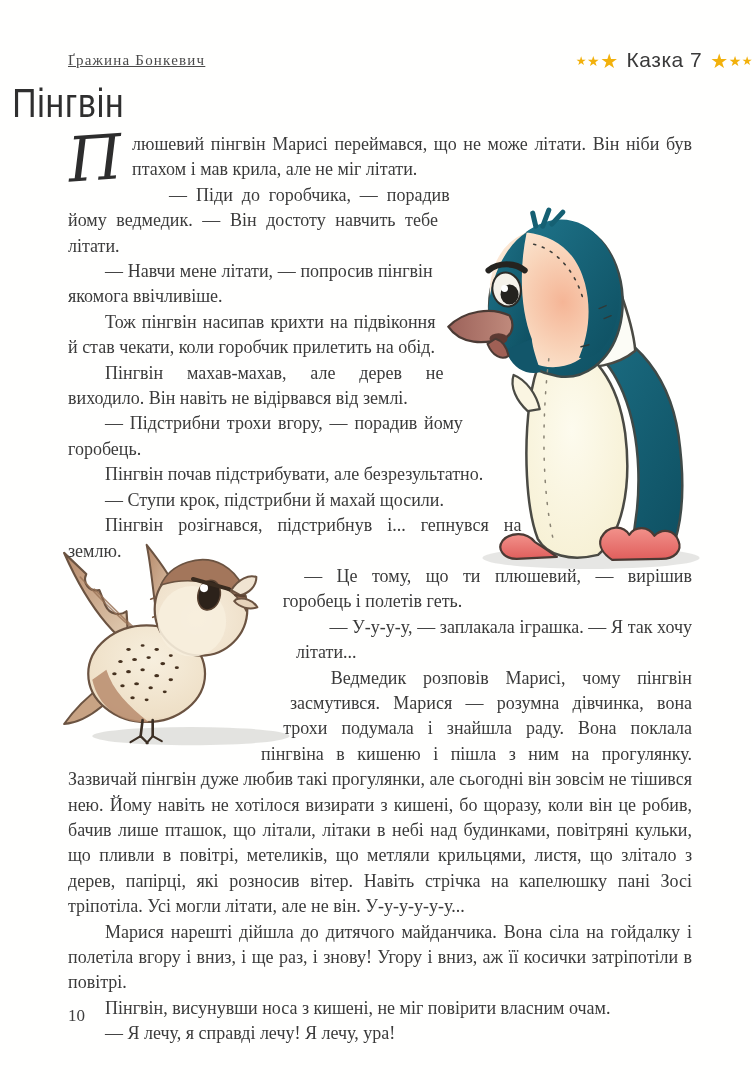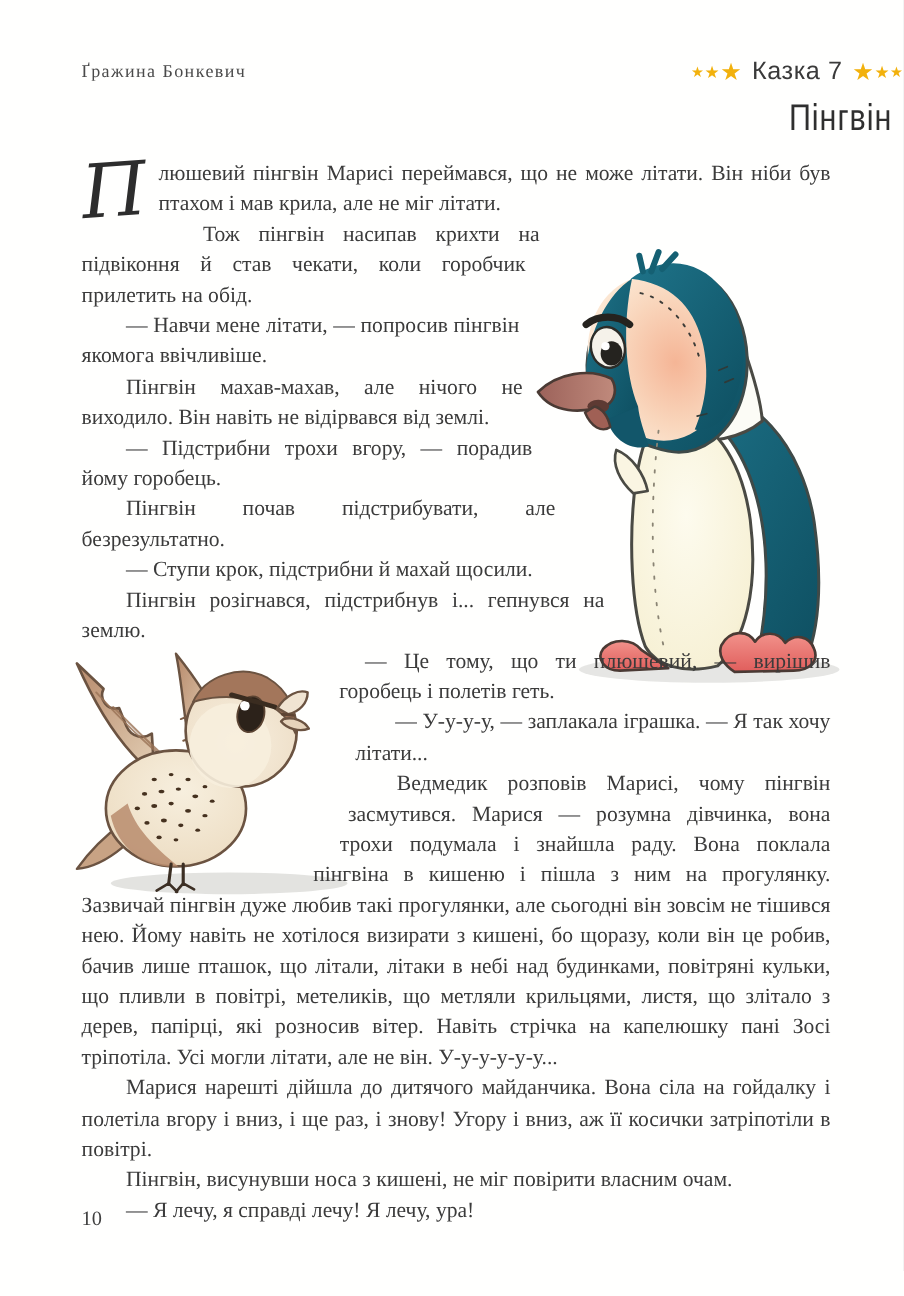--- a/index.html
+++ b/index.html
@@ -7,39 +7,39 @@
     position:relative;
     width:753px;height:1080px;
     background:#fffffe;
     overflow:hidden;
     font-family:"Liberation Serif","DejaVu Serif",serif;
     color:#3b3b3b;
   }
   
   .author{
     position:absolute;left:68px;top:52px;
-    font-size:15px;letter-spacing:1.2px;color:#4a4a4a;
+    font-size:15px;letter-spacing:1.2px;color:#4a4a4a;text-decoration:underline;
   }
   .series{
     position:absolute;left:0;top:48px;width:100%;
     text-align:right;
     font-family:"Liberation Sans","DejaVu Sans",sans-serif;
     font-size:21px;color:#3a3a3a;letter-spacing:.5px;
   }
   .series .star{color:#f2b10c;font-family:"DejaVu Sans",sans-serif;}
   .star.s1{font-size:12px;vertical-align:2px;}
   .star.s2{font-size:14px;vertical-align:1px;}
   .star.s3{font-size:20px;vertical-align:-1px;}
   .series .gapL{margin-right:8px;}
   .series .gapR{margin-left:8px;}
   .title{
     position:absolute;left:0;top:80px;width:100%;
-    text-align:right;
+    text-align:left;
     font-family:"Liberation Sans","DejaVu Sans",sans-serif;
-    font-weight:400;font-size:31px;color:#2f2f2f;
+    font-weight:400;font-size:41px;color:#2f2f2f;
   }
   .title span{display:inline-block;transform:scaleX(.82);letter-spacing:1px;}
   
   .body-text{
     position:absolute;left:68px;top:132px;width:624px;
     font-size:18px;line-height:25.4px;
     text-align:justify;
     z-index:2;
   }
   .body-text p{margin:0;text-indent:37px;}
@@ -216,23 +216,24 @@
     <path d="M185,62 C193,60 202,63 206,70 C198,73 188,70 183,64 Z" fill="#e6d3bb" stroke="#6b5341" stroke-width="2" stroke-linejoin="round"></path>
     <path d="M184,58 L193,59" stroke="#5d4433" stroke-width="2.4" stroke-linecap="round"></path>
 
     <path d="M92,182 L90,198 M102,182 L102,198" stroke="#3c2f24" stroke-width="2.6" stroke-linecap="round"></path>
     <path d="M90,198 L80,204 M90,198 L97,205 M102,198 L96,205 M102,198 L111,203" stroke="#3c2f24" stroke-width="2.2" stroke-linecap="round"></path>
   </svg>
 
   <div class="body-text">
     <p class="first"><span class="dropcap">П</span><span>люшевий пінгвін Марисі переймався, що не може літати. Він ніби був птахом і мав крила, але не міг літати.</span></p>
     <div class="penguin-spacer"></div>
+    <p>— Піди до горобчика, — порадив йому ведмедик. — Він достоту навчить тебе літати.</p>
+    <p>— Навчи мене літати, — попросив пінгвін якомога ввічливіше.</p>
     <p>Тож пінгвін насипав крихти на підвіконня й став чекати, коли горобчик прилетить на обід.</p>
-    <p>— Навчи мене літати, — попросив пінгвін якомога ввічливіше.</p>
-    <p>Пінгвін махав-махав, але нічого не виходило. Він навіть не відірвався від землі.</p>
+    <p>Пінгвін махав-махав, але дерев не виходило. Він навіть не відірвався від землі.</p>
     <p>— Підстрибни трохи вгору, — порадив йому горобець.</p>
     <p>Пінгвін почав підстрибувати, але безрезультатно.</p>
     <p>— Ступи крок, підстрибни й махай щосили.</p>
     <p>Пінгвін розігнався, підстрибнув і... гепнувся на землю.</p>
     <div class="sparrow-spacer"></div>
     <p>— Це тому, що ти плюшевий, — вирішив горобець і полетів геть.</p>
     <p>— У-у-у-у, — заплакала іграшка. — Я так хочу літати...</p>
     <p>Ведмедик розповів Марисі, чому пінгвін засмутився. Марися — розумна дівчинка, вона трохи подумала і знайшла раду. Вона поклала пінгвіна в кишеню і пішла з ним на прогулянку. Зазвичай пінгвін дуже любив такі прогулянки, але сьогодні він зовсім не тішився нею. Йому навіть не хотілося визирати з кишені, бо щоразу, коли він це робив, бачив лише пташок, що літали, літаки в небі над будинками, повітряні кульки, що пливли в повітрі, метеликів, що метляли крильцями, листя, що злітало з дерев, папірці, які розносив вітер. Навіть стрічка на капелюшку пані Зосі тріпотіла. Усі могли літати, але не він. У-у-у-у-у-у...</p>
     <p>Марися нарешті дійшла до дитячого майданчика. Вона сіла на гойдалку і полетіла вгору і вниз, і ще раз, і знову! Угору і вниз, аж її косички затріпотіли в повітрі.</p>
     <p>Пінгвін, висунувши носа з кишені, не міг повірити власним очам.</p>

